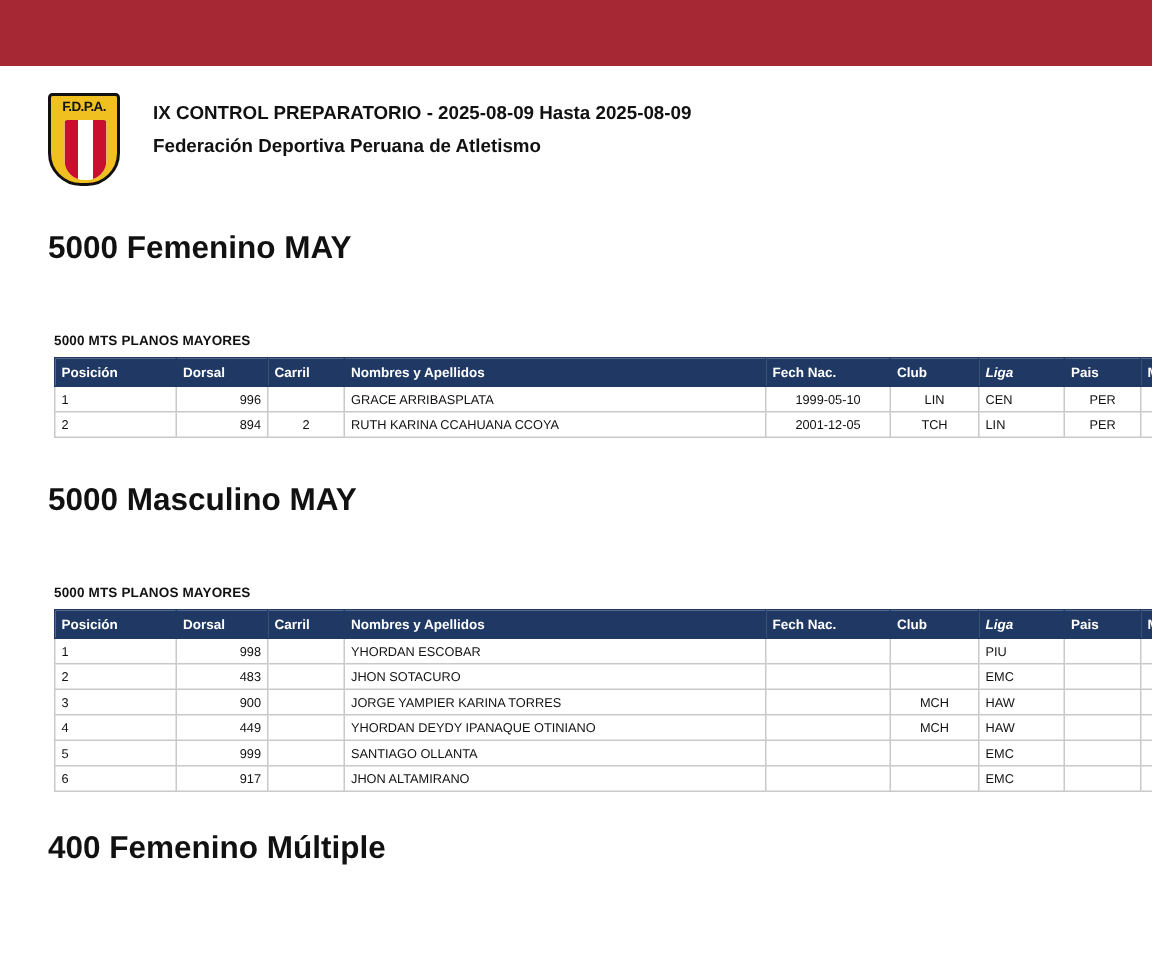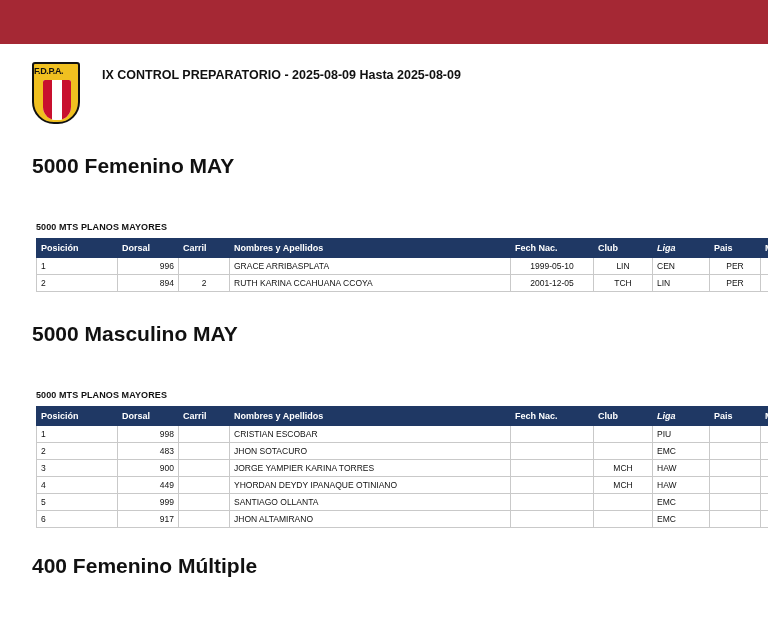--- a/index.html
+++ b/index.html
@@ -57,21 +57,21 @@
     width: 9.3px;
     height: 100%;
   }
   .logo-inner .stripe.red { background: #c8102e; }
   .logo-inner .stripe.white { background: #ffffff; }
   .logo-text {
     position: absolute;
     top: 2px;
     left: 0;
     width: 100%;
-    text-align: left;
+    text-align: center;
     font-size: 9px;
     font-weight: bold;
     color: #111;
     letter-spacing: -0.4px;
     font-family: "Liberation Sans", sans-serif;
   }
   .header-text {
     margin-left: 22px;
     padding-top: 4px;
   }
@@ -149,20 +149,21 @@
       <div class="logo-text">F.D.P.A.</div>
       <div class="logo-inner">
         <div class="stripe red"></div>
         <div class="stripe white"></div>
         <div class="stripe red"></div>
       </div>
     </div>
   </div>
   <div class="header-text">
     <div class="line">IX CONTROL PREPARATORIO - 2025-08-09 Hasta 2025-08-09</div>
+    <div class="line">Federación Deportiva Peruana de Atletismo</div>
   </div>
 </div>
 
 <div class="section-title">5000 Femenino MAY</div>
 <div class="event-sub">5000 MTS PLANOS MAYORES</div>
 <table class="results">
   <thead>
     <tr>
       <th class="col-pos">Posición</th>
       <th class="col-dorsal">Dorsal</th>
@@ -215,21 +216,21 @@
       <th class="col-liga">Liga</th>
       <th class="col-pais">Pais</th>
       <th class="col-marca">Marca</th>
     </tr>
   </thead>
   <tbody>
     <tr>
       <td class="col-pos">1</td>
       <td class="col-dorsal">998</td>
       <td class="col-carril"></td>
-      <td class="col-nombre">CRISTIAN ESCOBAR</td>
+      <td class="col-nombre">YHORDAN ESCOBAR</td>
       <td class="col-fech"></td>
       <td class="col-club"></td>
       <td class="col-liga">PIU</td>
       <td class="col-pais"></td>
       <td class="col-marca">14:56.25</td>
     </tr>
     <tr>
       <td class="col-pos">2</td>
       <td class="col-dorsal">483</td>
       <td class="col-carril"></td>

